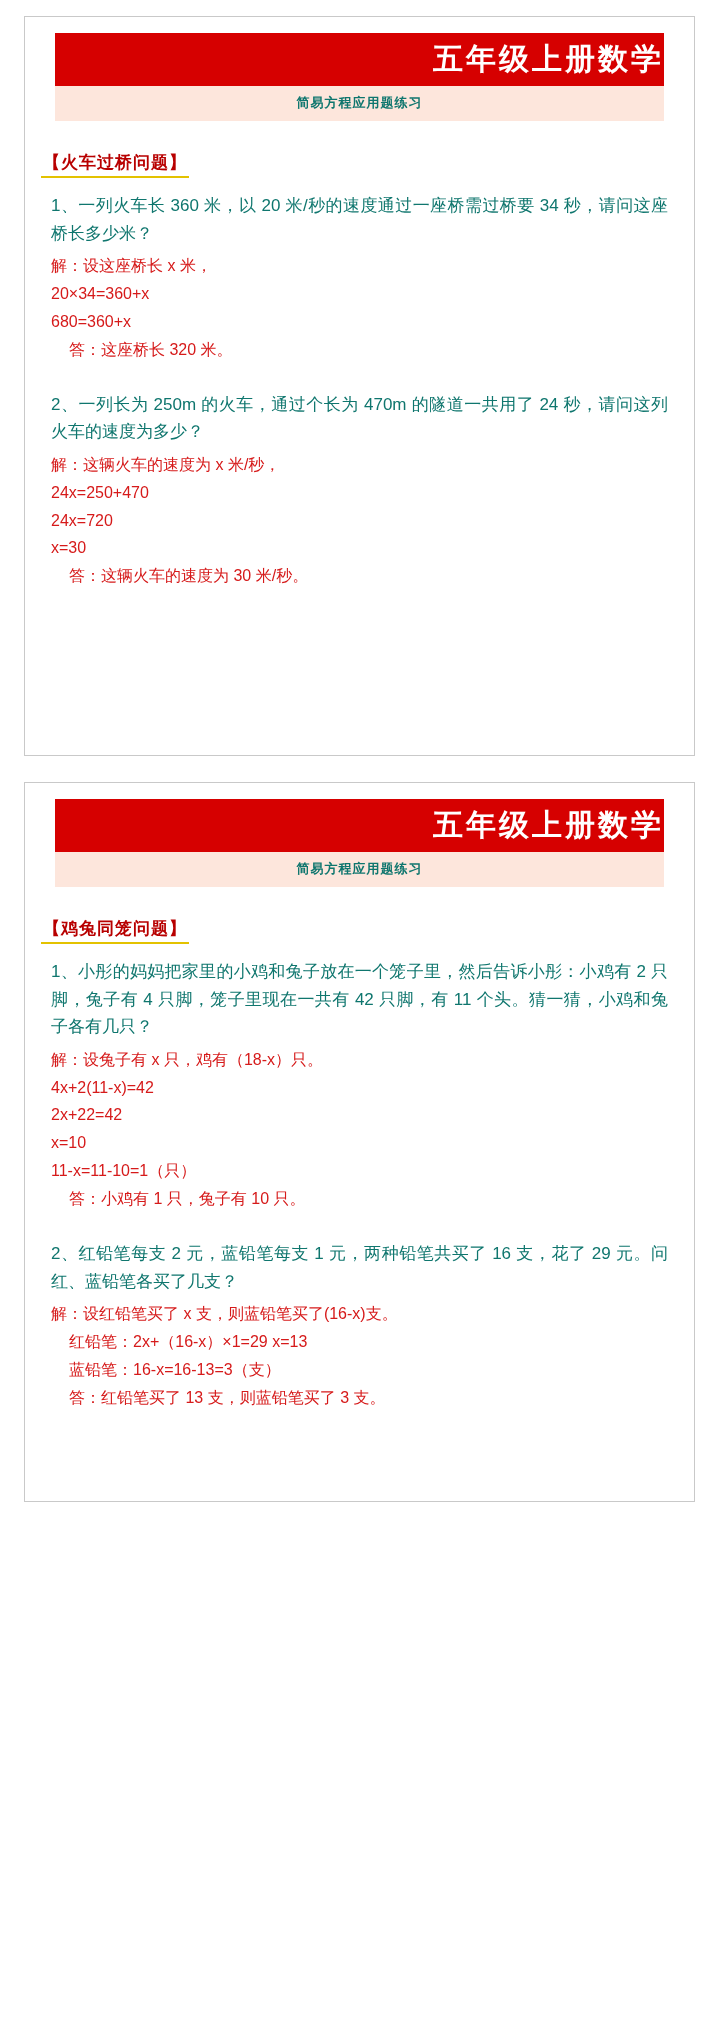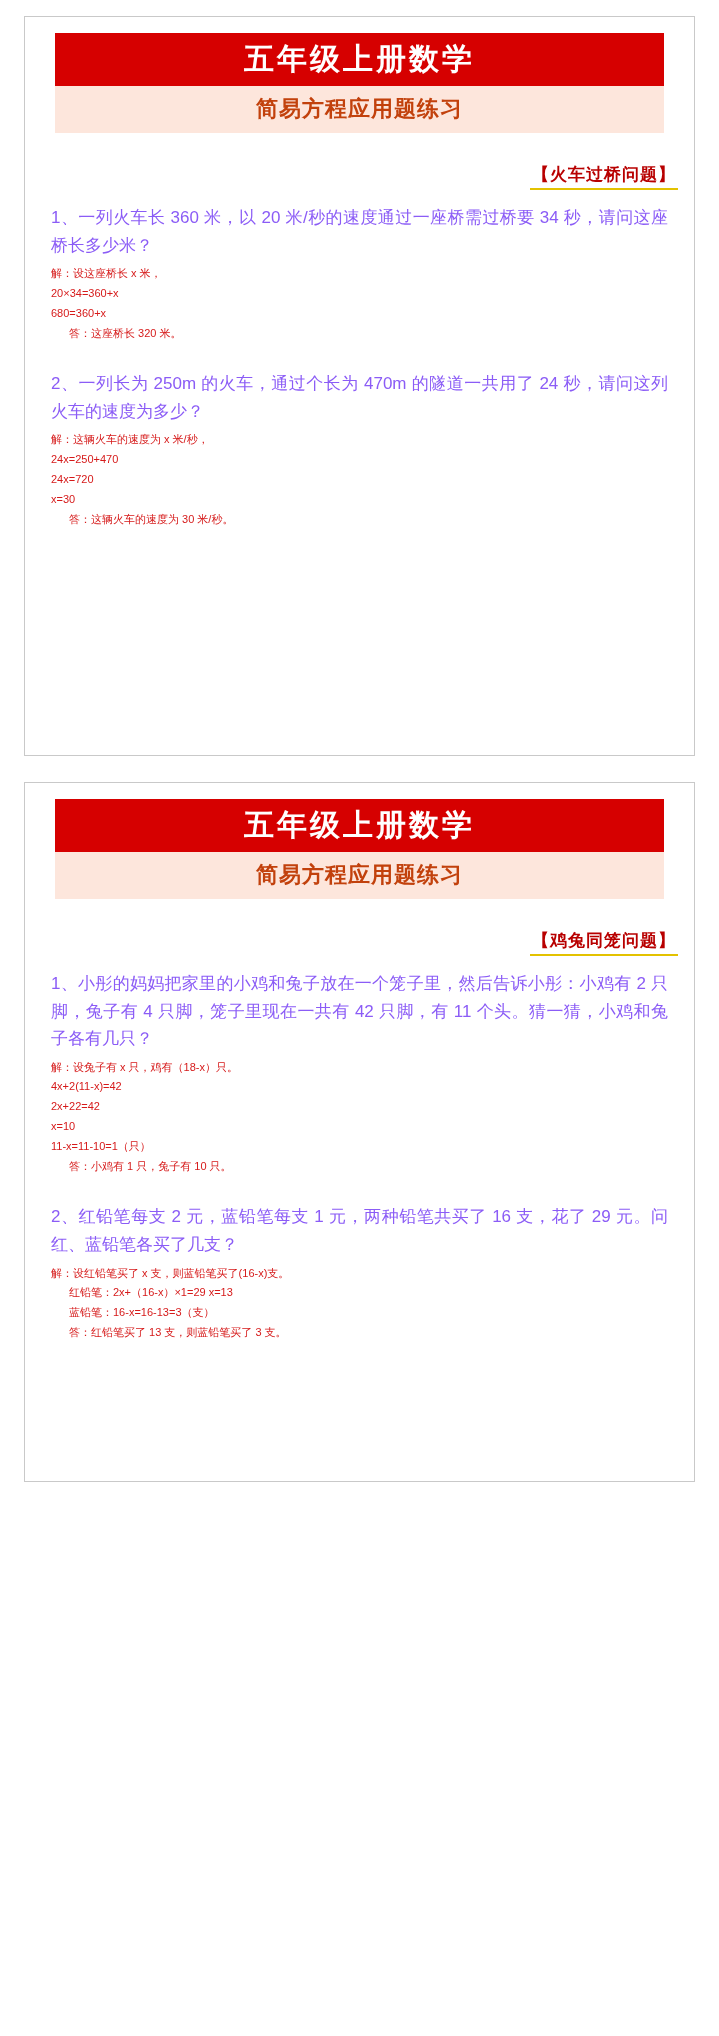--- a/index.html
+++ b/index.html
@@ -23,74 +23,74 @@
     box-sizing: border-box;
     padding: 16px 16px 18px 16px;
     margin-bottom: 26px;
     background: #fff;
   }
   .card-1 { min-height: 740px; }
   .card-2 { min-height: 700px; }
 
   .banner {
     background: #d60000;
-    text-align: center;
+    text-align: right;
     padding: 9px 0 11px 0;
     margin: 0 14px;
   }
   .banner-title {
     color: #ffffff;
     font-size: 30px;
     font-weight: bold;
     letter-spacing: 3px;
     font-family: "DejaVu Serif", "Liberation Serif", serif;
     line-height: 1.1;
   }
   .subbanner {
     background: #fde6dc;
     text-align: center;
     padding: 8px 0 9px 0;
     margin: 0 14px 0 14px;
   }
   .subbanner-title {
-    color: #c2410c;
-    font-size: 22px;
+    color: #0f766e;
+    font-size: 13px;
     font-weight: bold;
     letter-spacing: 1px;
     font-family: "DejaVu Serif", "Liberation Serif", serif;
   }
 
   .section-head {
-    text-align: right;
+    text-align: left;
     margin: 30px 0 14px 0;
   }
   .section-head-inner {
     display: inline-block;
     color: #b80000;
     font-weight: bold;
     font-size: 17px;
     border-bottom: 2px solid #e3c200;
     padding: 0 2px 2px 2px;
     letter-spacing: 1px;
   }
 
   .qblock {
     margin: 0 10px 0 10px;
   }
   .qblock + .qblock { margin-top: 28px; }
 
   .q-text {
     font-size: 17px;
     line-height: 1.62;
-    color: #8b5cf6;
+    color: #0f766e;
     text-align: justify;
     margin-bottom: 6px;
   }
   .ans-line {
-    font-size: 11px;
+    font-size: 16px;
     line-height: 1.62;
     color: #d61a1a;
     margin: 2px 0;
   }
   .ans-line.indent { padding-left: 18px; }
   .ans-line.gap { padding-left: 18px; }
   .tail-space-1 { height: 120px; }
   .tail-space-2 { height: 70px; }
 </style>
 </head>

